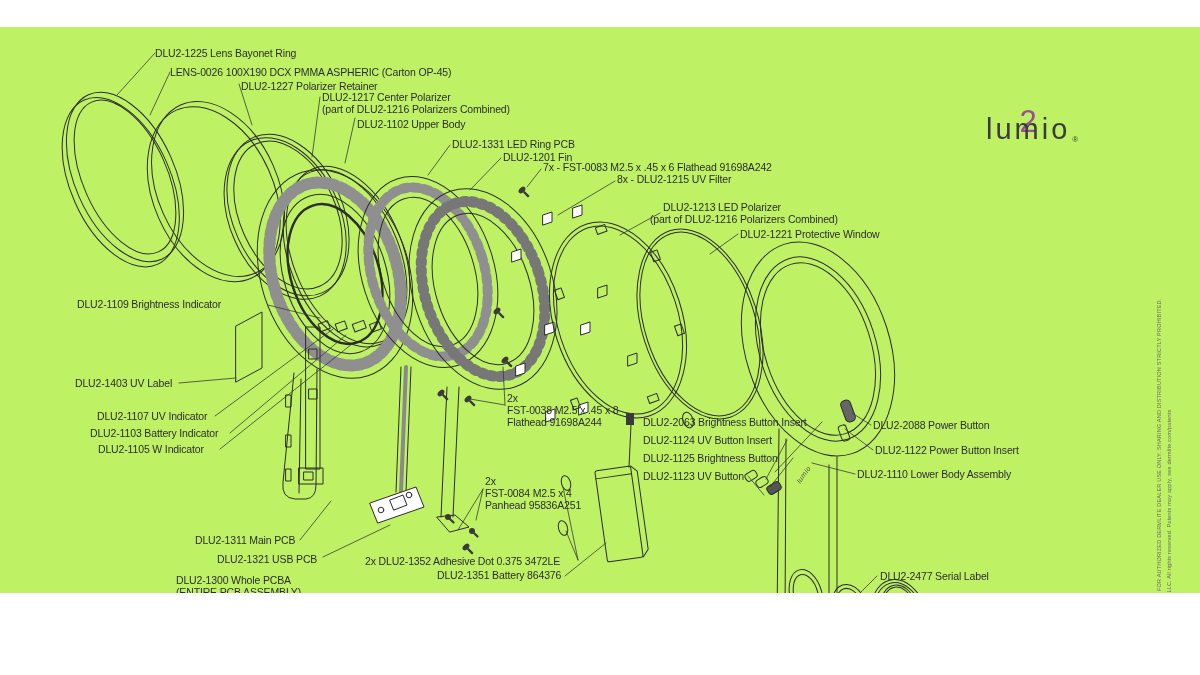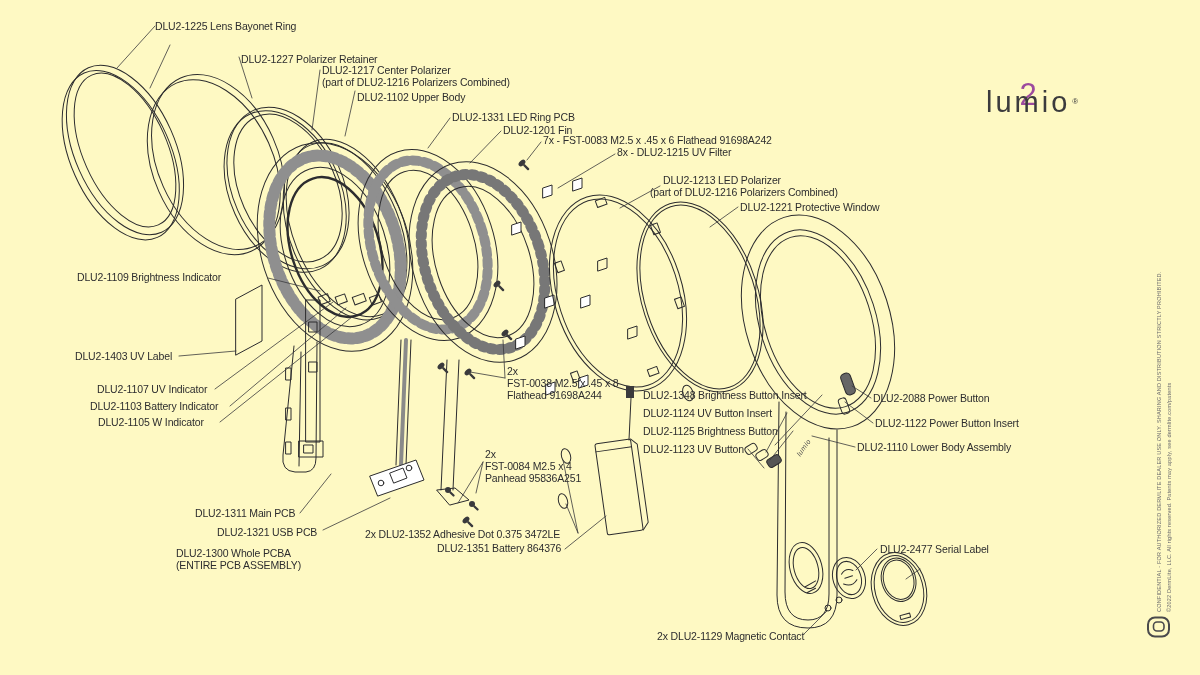--- a/index.html
+++ b/index.html
@@ -1,25 +1,25 @@
 <!DOCTYPE html>
 <html><head>
 <meta charset="utf-8">
 <style>
   html,body{margin:0;padding:0;background:#ffffff;}
-  .stage{position:relative;width:1200px;height:675px;background:#fef9c3;overflow:hidden;
-         font-family:"Liberation Sans",sans-serif;}
+  .stage{position:relative;width:1200px;height:566px;background:#bef264;overflow:hidden;
+         font-family:"Liberation Sans",sans-serif;margin-top:27px;}
   svg.art{position:absolute;left:0;top:0;}
   .lbl{position:absolute;color:#2d2d2f;font-size:10.5px;line-height:1.16;
        letter-spacing:-0.15px;white-space:nowrap;}
   .lbl span{display:block;}
   .lbl .indent{padding-left:13px;}
   
   .logo{position:absolute;left:986px;top:88px;color:#3b3b3d;font-size:29px;
-        letter-spacing:3px;display:flex;align-items:center;line-height:1;}
+        letter-spacing:3px;display:flex;align-items:flex-end;line-height:1;}
   .logo .m2{position:relative;display:inline-block;}
   .logo .two{position:absolute;left:50%;transform:translateX(-50%);top:-9px;
              color:#9c4a9e;font-size:31px;letter-spacing:0;z-index:0;}
   .logo .em{position:relative;z-index:1;}
   .logo .reg{font-size:8px;margin-top:-2px;margin-left:2px;letter-spacing:0;}
   
   .hprint{position:absolute;left:794px;top:444px;font-size:7px;font-style:italic;
           color:#4a4a4c;transform:rotate(-55deg);letter-spacing:0.5px;}
   
   .vfoot{position:absolute;left:1155px;top:612px;width:556px;
@@ -248,20 +248,23 @@
         <path d="M877 549 L856 570"></path>
         <path d="M920 569 L906 579"></path>
         <path d="M804 634 L827 611"></path>
       </g>
     </g>
   </svg>
 
   <div class="lbl" style="left:155px;top:20px">
       <span>DLU2-1225 Lens Bayonet Ring</span>
     </div>
+  <div class="lbl" style="left:170px;top:39px">
+      <span>LENS-0026 100X190 DCX PMMA ASPHERIC (Carton OP-45)</span>
+    </div>
   <div class="lbl" style="left:241px;top:53px">
       <span>DLU2-1227 Polarizer Retainer</span>
     </div>
   <div class="lbl" style="left:322px;top:64px">
       <span>DLU2-1217 Center Polarizer</span>
       <span>(part of DLU2-1216 Polarizers Combined)</span>
     </div>
   <div class="lbl" style="left:357px;top:91px">
       <span>DLU2-1102 Upper Body</span>
     </div>
@@ -298,21 +301,21 @@
     </div>
   <div class="lbl" style="left:98px;top:416px">
       <span>DLU2-1105 W Indicator</span>
     </div>
   <div class="lbl" style="left:507px;top:365px">
       <span>2x</span>
       <span>FST-0038 M2.5 x .45 x 8</span>
       <span>Flathead 91698A244</span>
     </div>
   <div class="lbl" style="left:643px;top:389px">
-      <span>DLU2-1348 Brightness Button Insert</span>
+      <span>DLU2-2063 Brightness Button Insert</span>
     </div>
   <div class="lbl" style="left:643px;top:407px">
       <span>DLU2-1124 UV Button Insert</span>
     </div>
   <div class="lbl" style="left:643px;top:425px">
       <span>DLU2-1125 Brightness Button</span>
     </div>
   <div class="lbl" style="left:643px;top:443px">
       <span>DLU2-1123 UV Button</span>
     </div>

